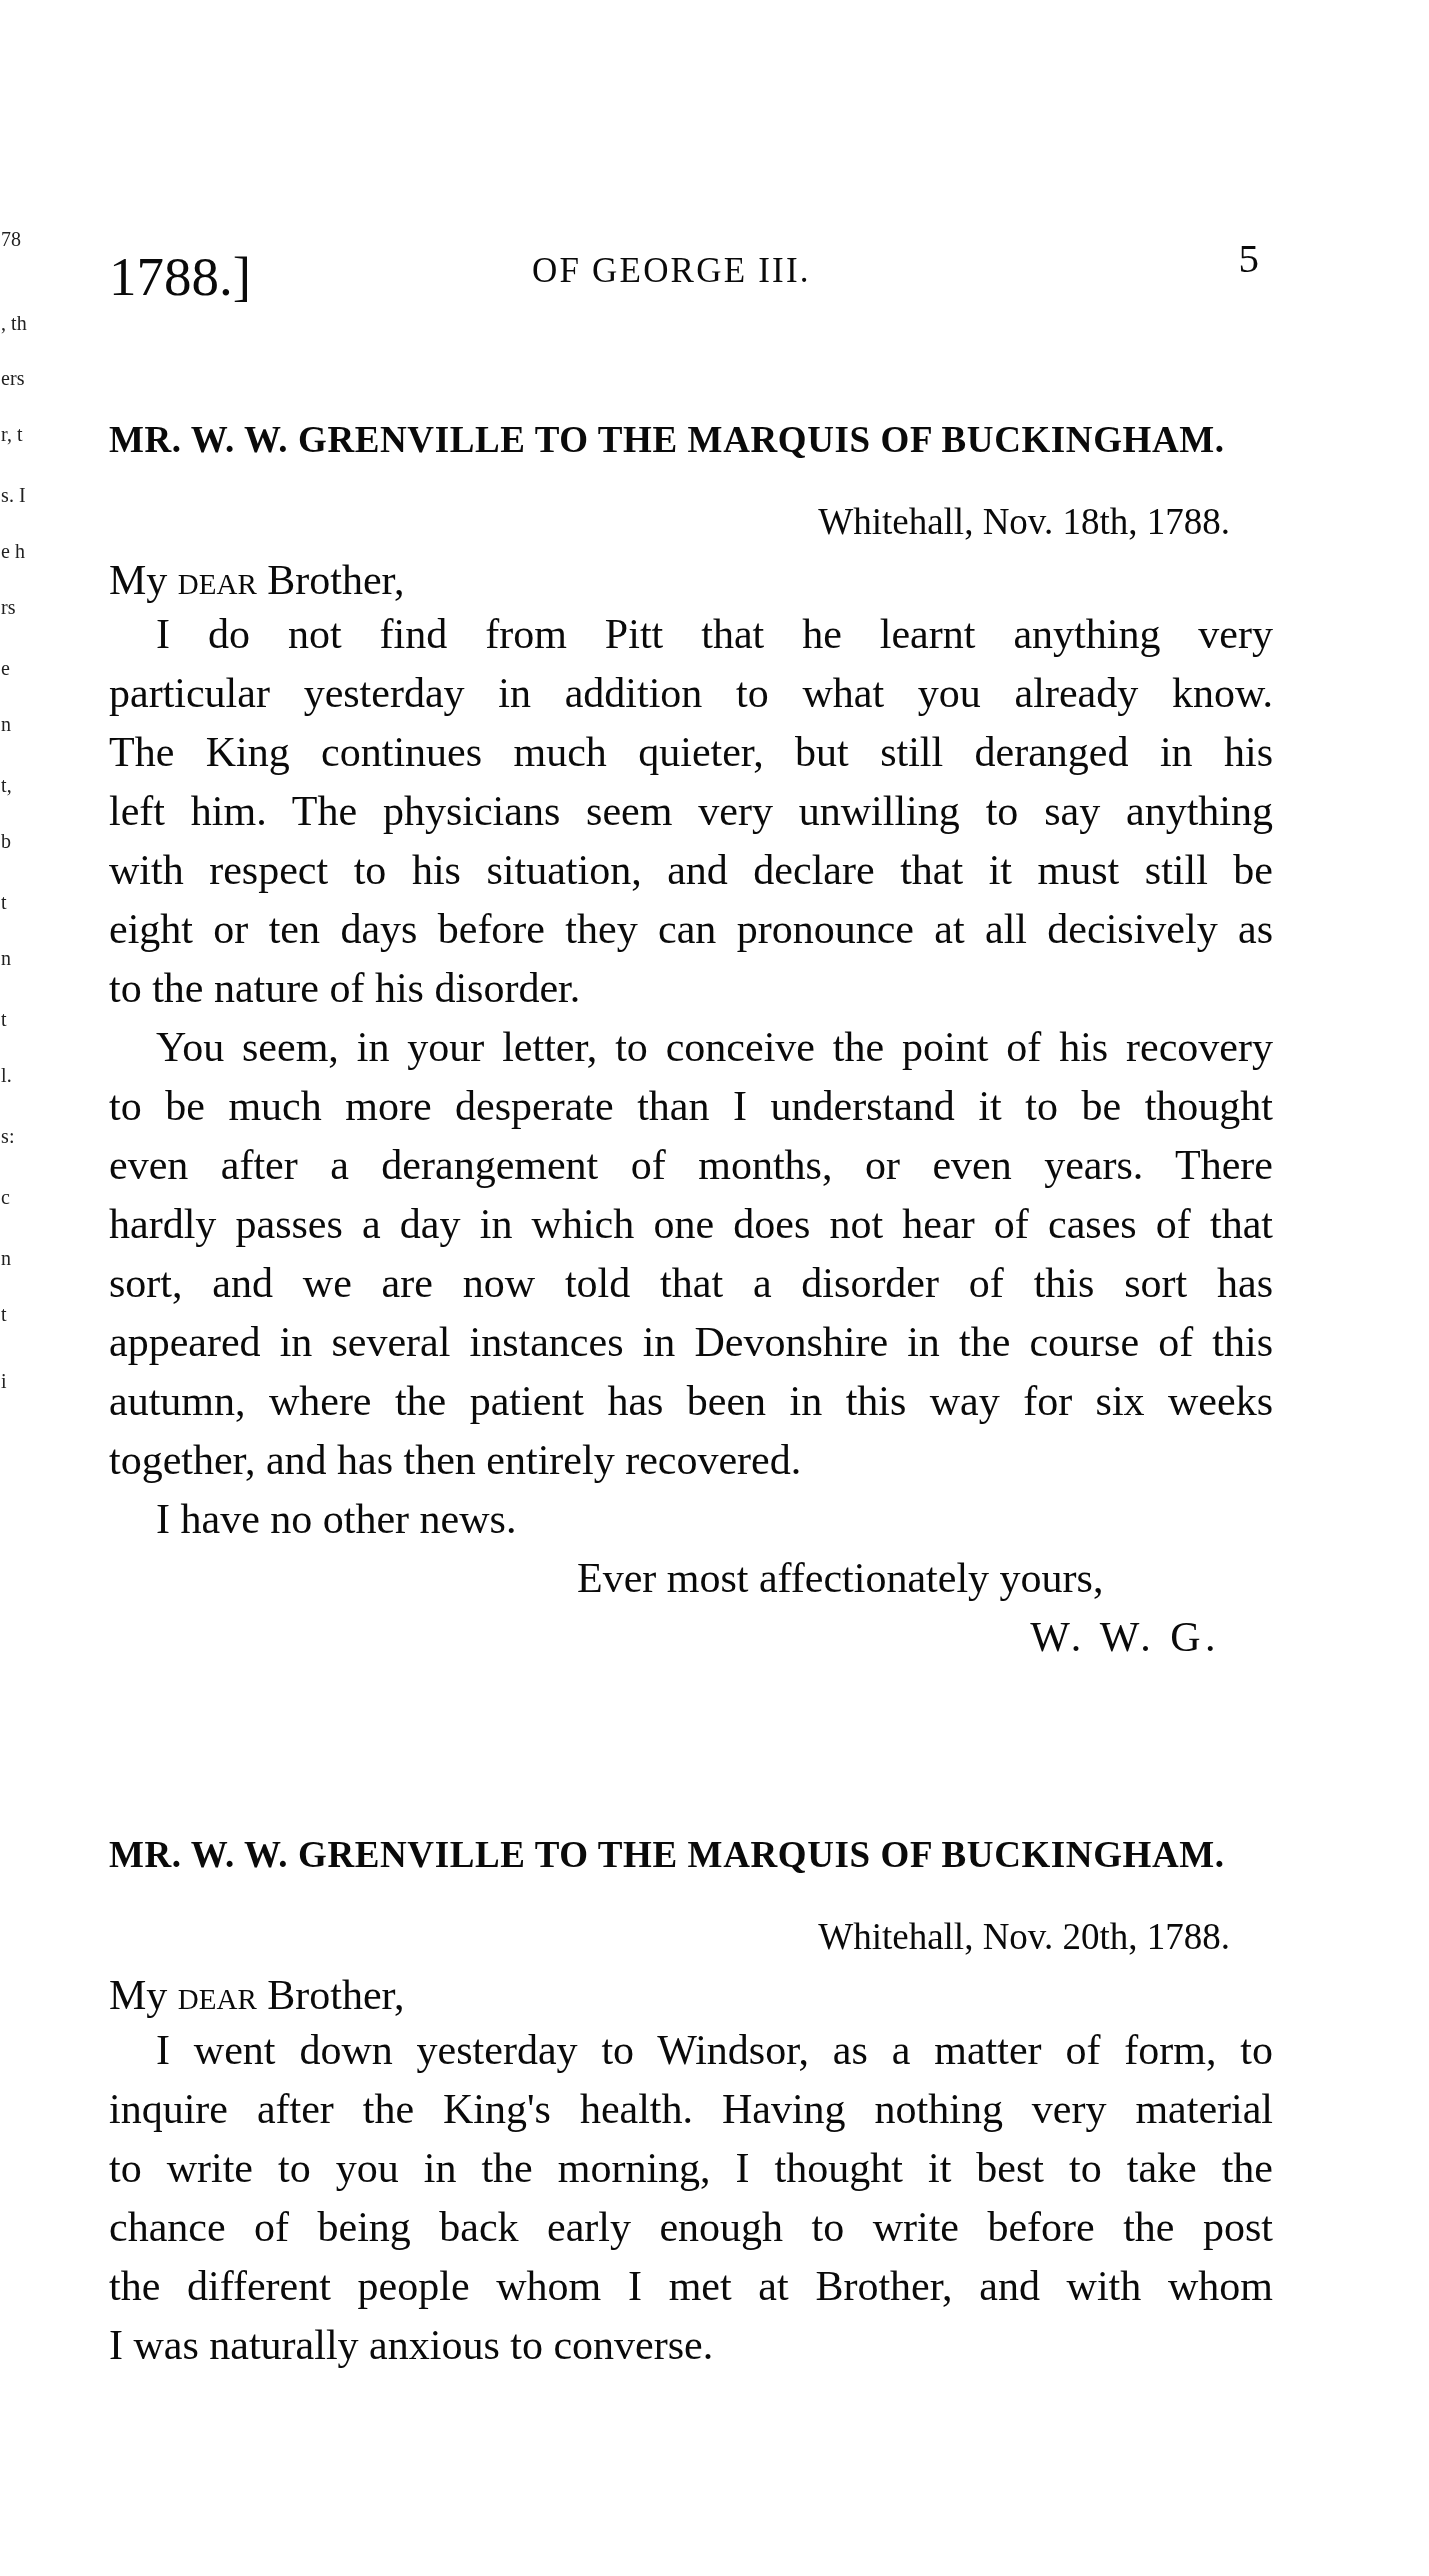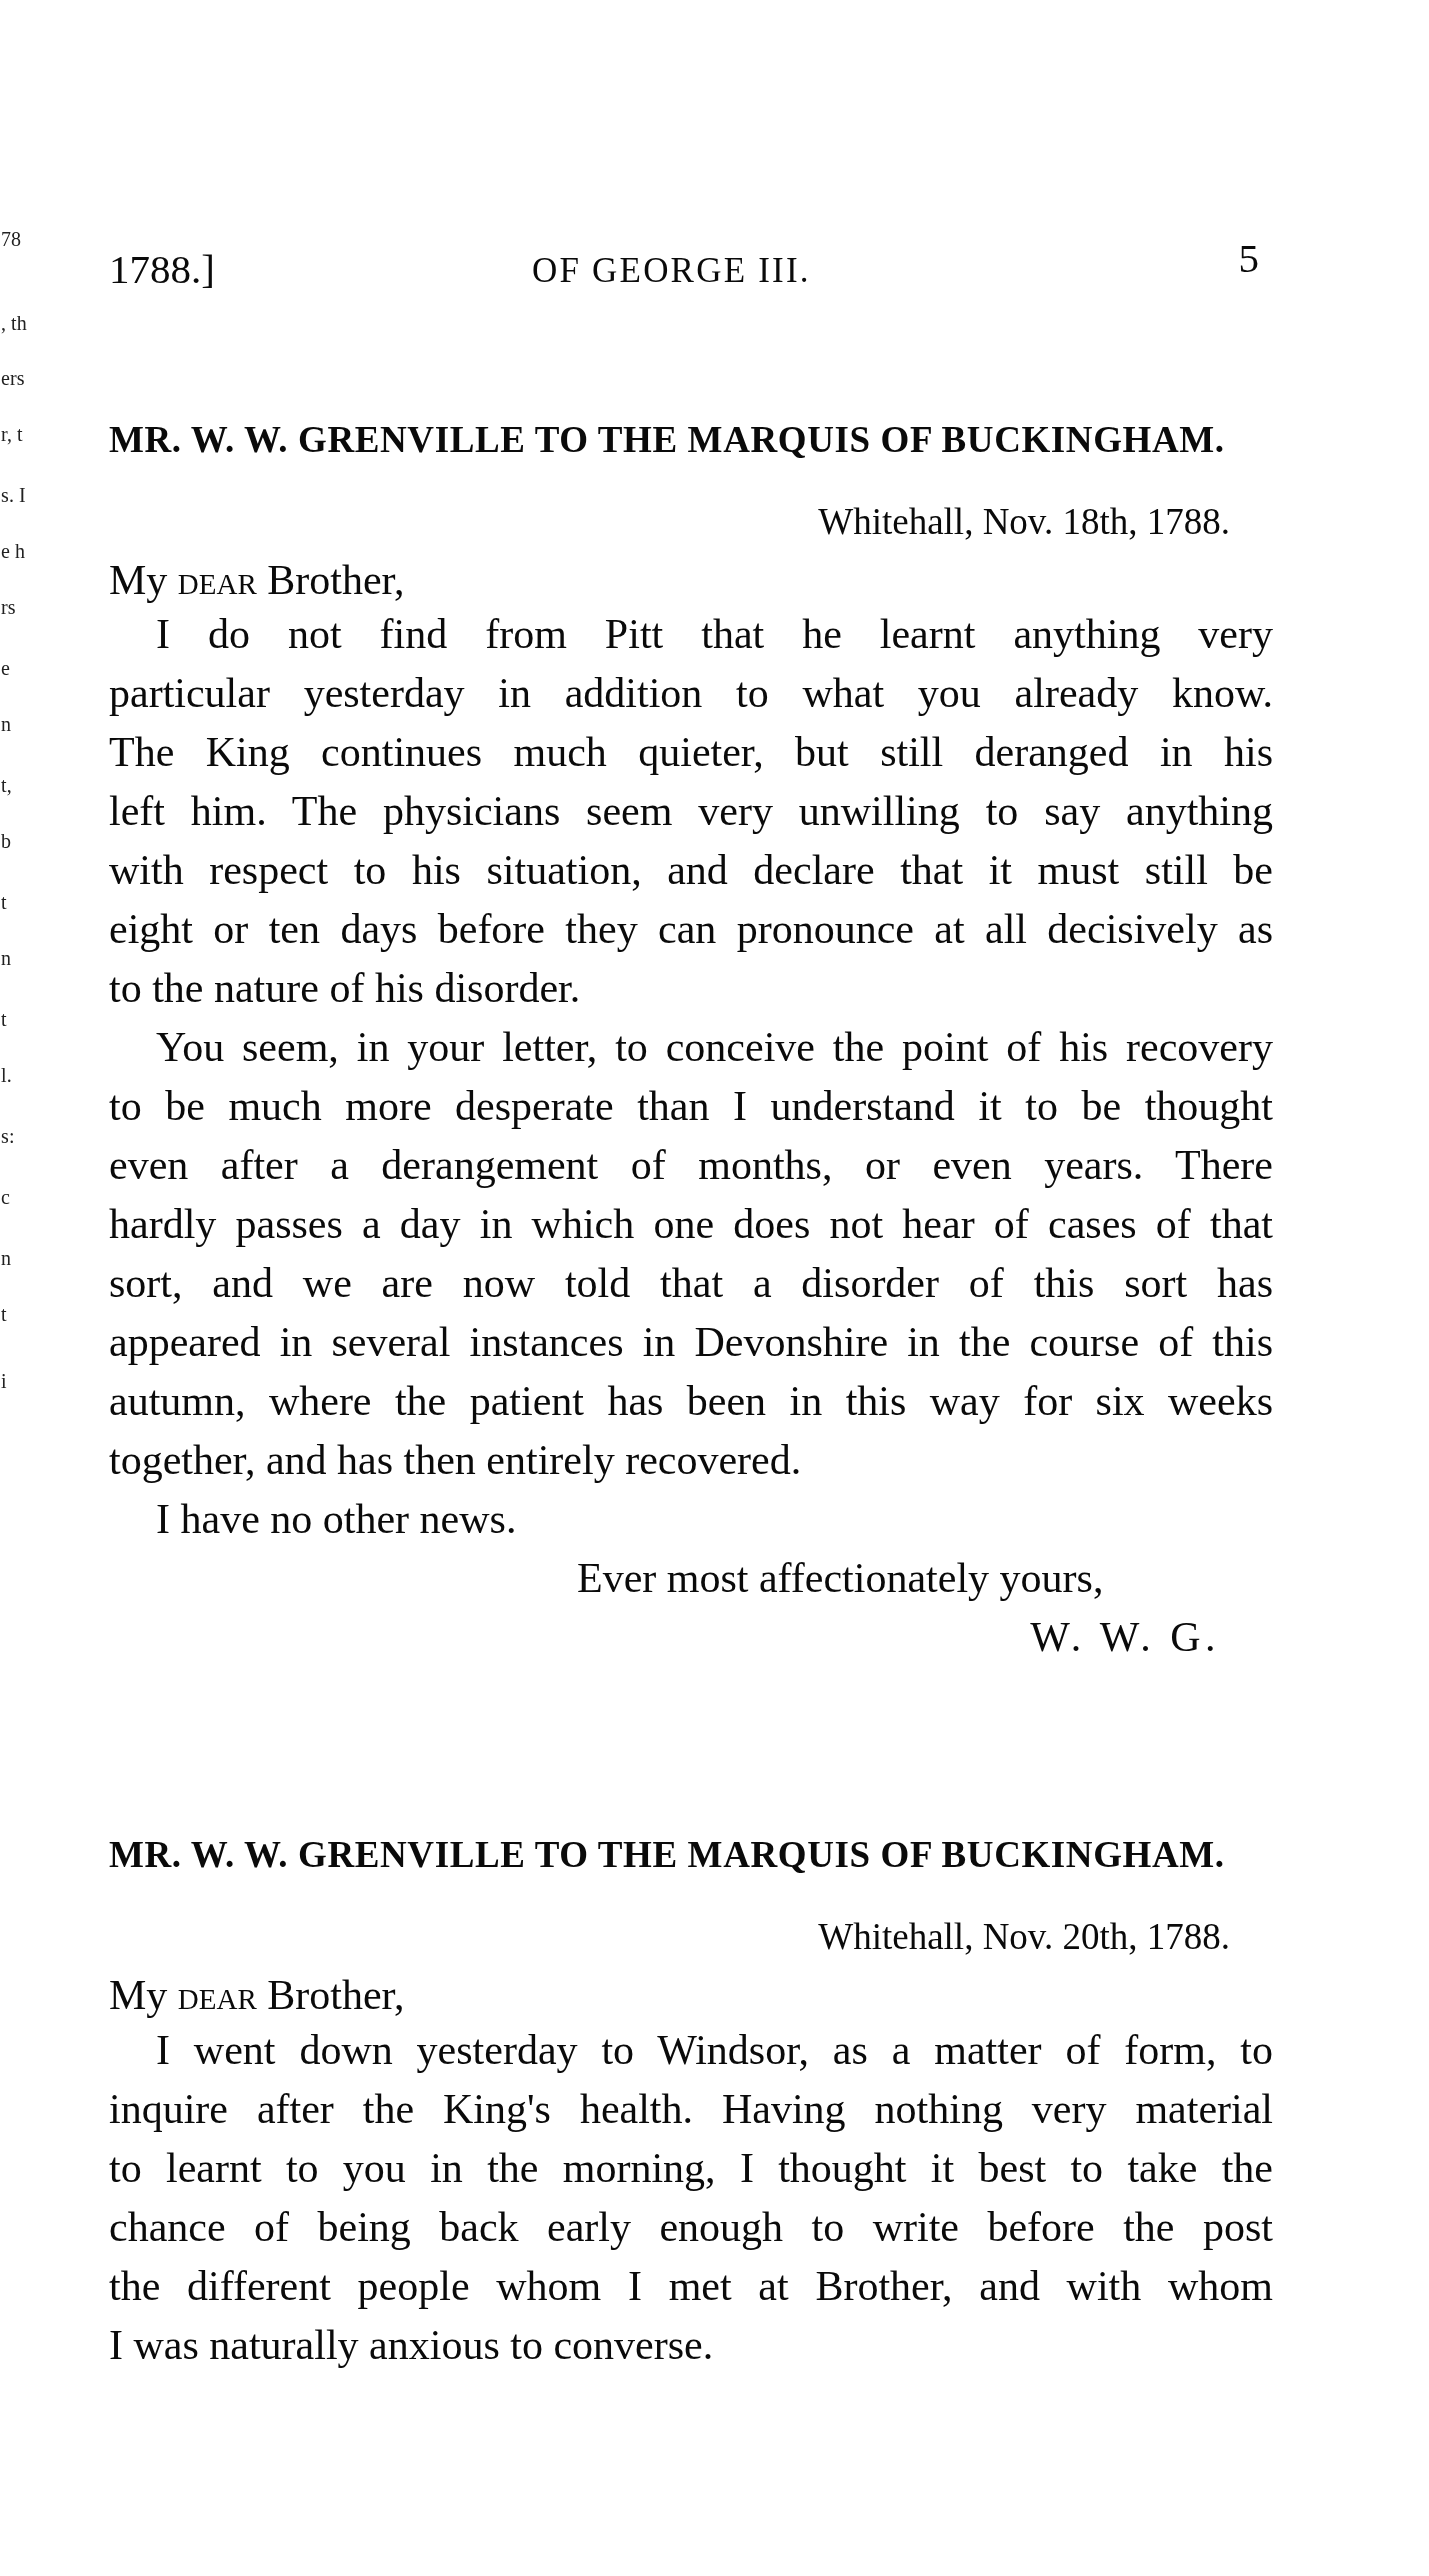--- a/index.html
+++ b/index.html
@@ -9,21 +9,21 @@
     }
     .gutter {
       position: absolute; left: 0; top: 217px; width: 33px;
       font-size: 20px; line-height: 1; color: #222;
     }
     .gutter span { position: absolute; left: 1.1px; white-space: nowrap; margin-top: 12px; }
 
     .running-head {
       position: absolute; top: 234px; left: 109px; width: 1164px; height: 67px;
     }
-    .rh-year { position: absolute; left: 0; top: 11px; font-size: 41px; }
+    .rh-year { position: absolute; left: 0; top: 11px; font-size: 55px; }
     .rh-title { position: absolute; left: 423px; top: 16.7px; font-size: 35px; letter-spacing: 2.2px; }
     .rh-page { position: absolute; right: 14px; top: 0; font-size: 41px; }
 
     .letter { position: absolute; left: 109px; width: 1164px; }
     .letter-heading {
       font-size: 37px; letter-spacing: 0.6px; white-space: nowrap; margin: 0;
       line-height: 1;
     }
     .dateline {
       font-size: 37px; text-align: right; padding-right: 43px; margin-top: 45px;
@@ -107,19 +107,19 @@
 
 <div class="letter" style="top:1836px">
   <h2 class="letter-heading">MR. W. W. GRENVILLE TO THE MARQUIS OF BUCKINGHAM.</h2>
   <div class="dateline">Whitehall, Nov. 20th, 1788.</div>
   <div class="salutation">
     <span>My </span><span class="sc">dear</span><span> Brother,</span>
   </div>
   <p class="para" style="margin-top:4.5px">
     <span class="ln indent">I went down yesterday to Windsor, as a matter of form, to</span>
     <span class="ln">inquire after the King's health.  Having nothing very material</span>
-    <span class="ln">to learnt to you in the morning, I thought it best to take the</span>
+    <span class="ln">to write to you in the morning, I thought it best to take the</span>
     <span class="ln">chance of being back early enough to write before the post</span>
     <span class="ln">the different people whom I met at Brother, and with whom</span>
     <span class="ln last">I was naturally anxious to converse.</span>
   </p>
 </div>
 
 
 </body></html>

